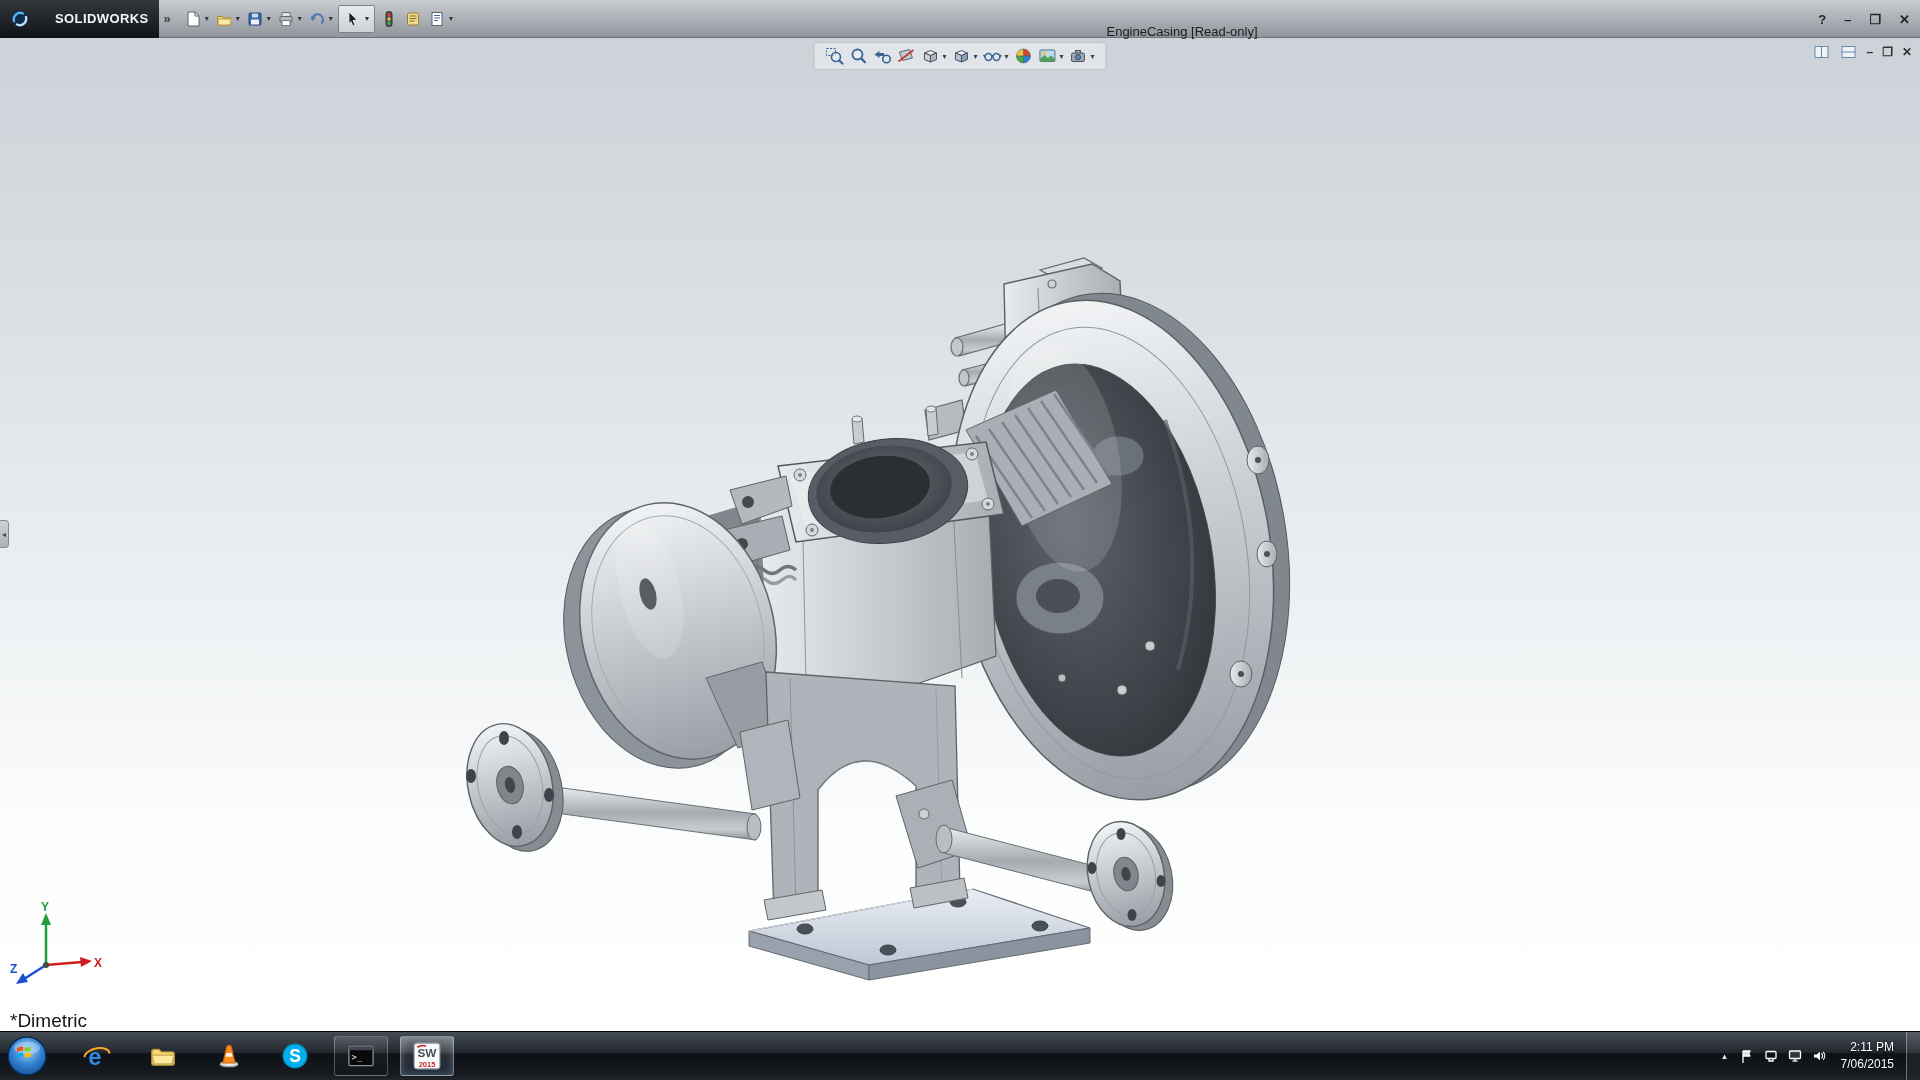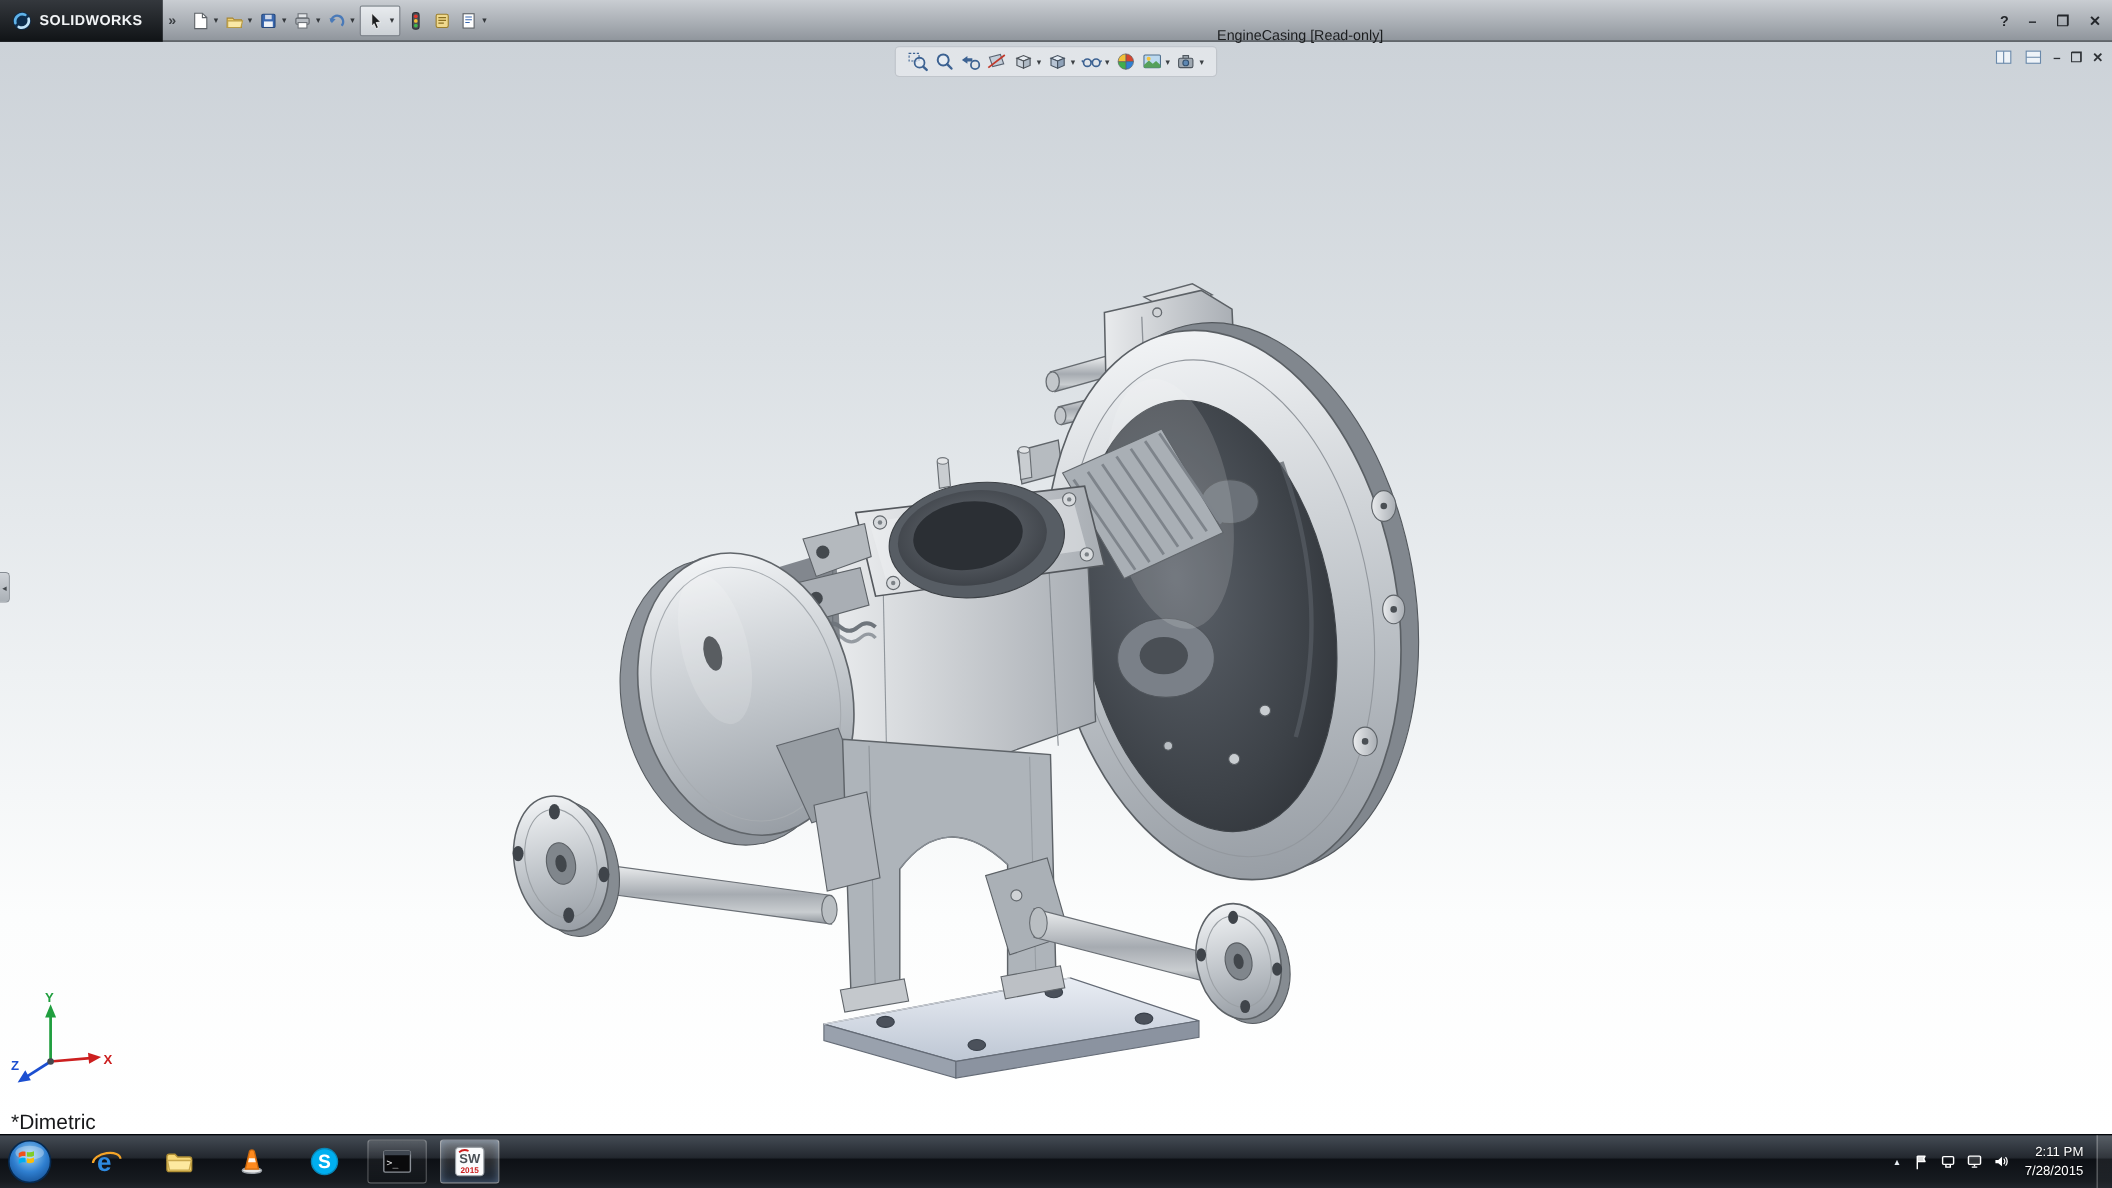--- a/index.html
+++ b/index.html
@@ -5,21 +5,21 @@
   *{margin:0;padding:0;box-sizing:border-box;}
   html,body{width:1920px;height:1080px;overflow:hidden;font-family:"Liberation Sans",sans-serif;background:#000;}
   .app{position:relative;width:1920px;height:1080px;}
 
   
   .menubar{position:absolute;top:0;left:0;right:0;height:38px;
     background:linear-gradient(#c9cdd2,#aaafb5 55%,#8f959c);
     border-bottom:1px solid #6f757c;display:flex;align-items:center;z-index:30;}
   .brand-block{height:38px;min-width:148px;background:linear-gradient(#34383d,#101316);
     display:flex;align-items:center;gap:6px;padding:0 10px;color:#fff;}
-  .brand-text{font-size:13px;font-weight:bold;letter-spacing:.4px;color:#f2f4f6;}
+  .brand-text{font-size:13px;font-weight:bold;letter-spacing:.4px;color:#f2f4f6;margin-left:19px;}
   .menu-chevron{margin-left:5px;color:#3a3e42;font-size:13px;font-weight:bold;cursor:pointer;}
   .qtools{display:flex;align-items:center;margin-left:10px;}
   .qbtn{width:24px;height:26px;background:transparent;border:none;display:flex;align-items:center;justify-content:center;cursor:pointer;}
   .dd{font-size:8px;color:#33373b;margin:0 3px 0 0;cursor:pointer;}
   .tool-active{display:flex;align-items:center;background:linear-gradient(#e8ebee,#ccd1d6);
     border:1px solid #7d838a;border-radius:2px;margin:0 2px;padding:0 2px;height:28px;}
   .win-title{position:absolute;left:1182px;top:12px;height:38px;transform:translateX(-50%);
     display:flex;align-items:center;font-size:13px;color:#1b1d1f;white-space:nowrap;text-align:center;}
   .menubar-right{position:absolute;right:10px;top:0;height:38px;display:flex;align-items:center;gap:18px;}
   .frame-glyph{font-size:13px;color:#23262a;font-weight:bold;background:none;border:none;cursor:pointer;line-height:1;}
@@ -559,18 +559,18 @@
         </svg>
       </button>
       <button class="traybtn">
         <svg width="18" height="18" viewBox="0 0 18 18">
           <path d="M4,7.5 h2.6 L10,4.7 v8.6 L6.6,10.5 H4 z" fill="#ffffff"></path>
           <path d="M11.5,6.3 a3.5,3.5 0 0 1 0,5 M13.2,4.9 a5.8,5.8 0 0 1 0,7.8" stroke="#ffffff" fill="none" stroke-width="1.2"></path>
         </svg>
       </button>
       <div class="clock">
         <div>2:11 PM</div>
-        <div>7/28/2015</div>
+        <div>7/06/2015</div>
       </div>
       <button class="show-desktop"></button>
     </div>
   </div>
 </div>
 
 </body></html>

